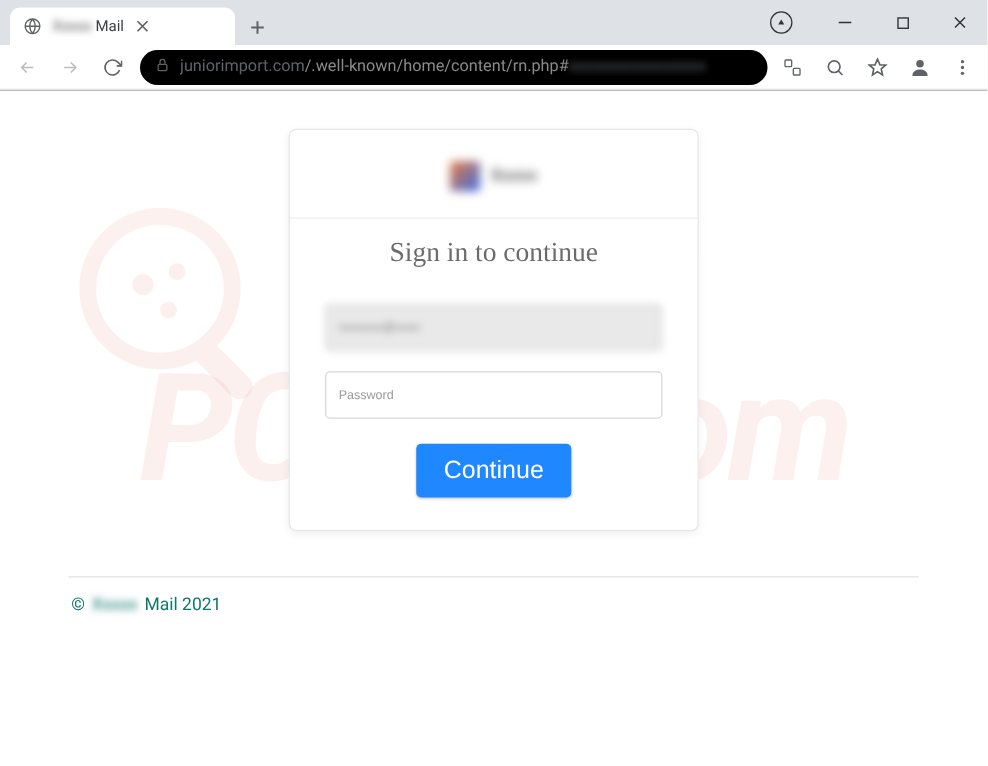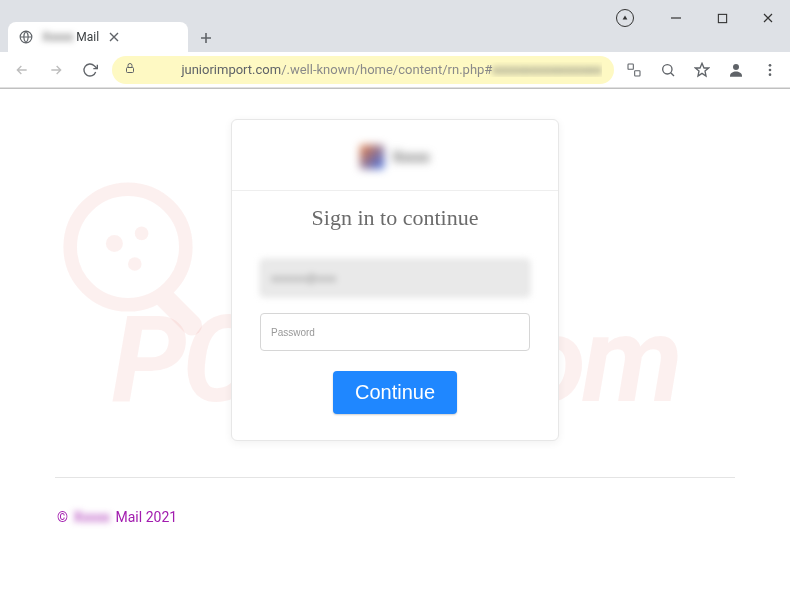--- a/index.html
+++ b/index.html
@@ -12,21 +12,21 @@
       position: relative;
     }
     
     .browser-chrome {
       background: #dee1e6;
       border-bottom: 1px solid #c0c0c0;
     }
     .tab-bar {
       display: flex;
       align-items: flex-end;
-      height: 52px;
+      height: 36px;
       padding: 6px 8px 0 8px;
       background: #dee1e6;
     }
     .tab {
       display: flex;
       align-items: center;
       background: #fff;
       border-radius: 8px 8px 0 0;
       height: 30px;
       padding: 0 10px;
@@ -113,28 +113,27 @@
       align-items: center;
       justify-content: center;
       color: #5f6368;
       cursor: pointer;
     }
     .nav-btn.disabled { color: #bdbdbd; }
     .address-bar {
       flex: 1;
       display: flex;
       align-items: center;
-      background: #fef9c3;
+      background: #000000;
       border-radius: 14px;
       height: 28px;
       padding: 0 12px;
       gap: 8px;
       font-size: 13px;
       color: #5f6368;
-      text-align: right;
     }
     .url-text { flex: 1; white-space: nowrap; overflow: hidden; }
     .url-blur { filter: blur(3px); display: inline-block; }
     .toolbar-icons {
       display: flex;
       align-items: center;
       gap: 14px;
       color: #5f6368;
     }
     .toolbar-icon {
@@ -253,23 +252,23 @@
       box-shadow: 0 1px 2px rgba(0,0,0,0.2);
     }
     .footer-line {
       width: 680px;
       height: 1px;
       background: #e4e4e4;
       margin: 36px auto 14px auto;
     }
     .footer {
       width: 680px;
-      margin: 17px auto;
+      margin: 0 auto;
       font-size: 14px;
-      color: #a21caf;
+      color: #0f766e;
       padding-left: 2px;
     }
     .footer-blur { filter: blur(3px); display:inline-block; margin: 0 2px;}
   </style>
 </head>
 <body>
 
 <div class="browser-chrome">
   <div class="tab-bar">
     <div class="tab">

